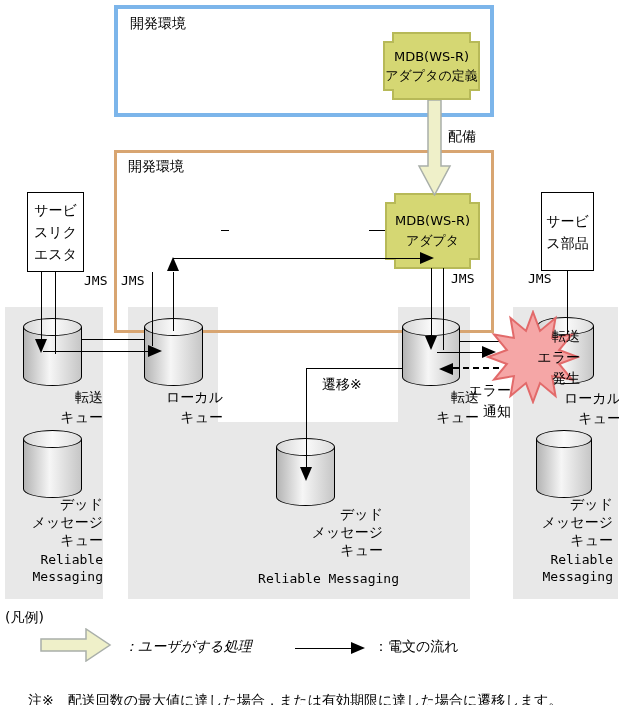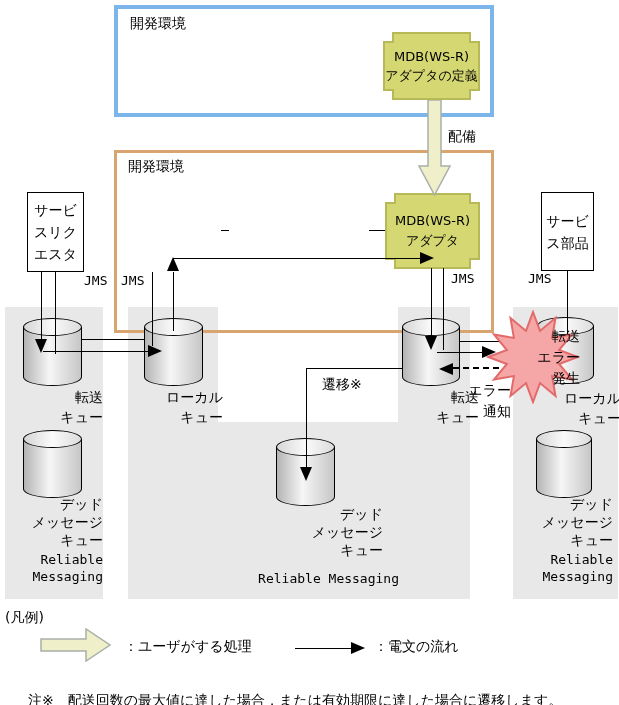--- a/index.html
+++ b/index.html
@@ -193,20 +193,20 @@
 Messaging</div>
 
   <div class="lbl" style="left:322px;top:374px;text-align:left;">遷移※</div>
 
   <div class="lbl" style="left:5px;top:607px;text-align:left;">(凡例)</div>
   <div class="abs" style="left:40px;top:628px;z-index:3;">
     <svg width="72" height="34" viewBox="0 0 72 34">
       <polygon points="1,11 46,11 46,1 70,17 46,33 46,23 1,23" style="fill:var(--user-arrow-fill);stroke:var(--user-arrow-border);stroke-width:1.5;"></polygon>
     </svg>
   </div>
-  <div class="lbl" style="left:124px;top:636px;text-align:left;">：ユーザがする処理</div>
+  <div class="lbl" style="left:124px;top:636px;text-align:left;font-style:italic;">：ユーザがする処理</div>
   <div class="line" style="left:295px;top:648px;width:56px;height:1px;"></div>
   <div class="ah ah-right" style="left:351px;top:642px;"></div>
   <div class="lbl" style="left:374px;top:636px;text-align:left;">：電文の流れ</div>
 
   <div class="abs small-note" style="left:28px;top:676px;z-index:3;">注※　配送回数の最大値に達した場合，または有効期限に達した場合に遷移します。</div>
 
 </div>
 
 </body></html>

